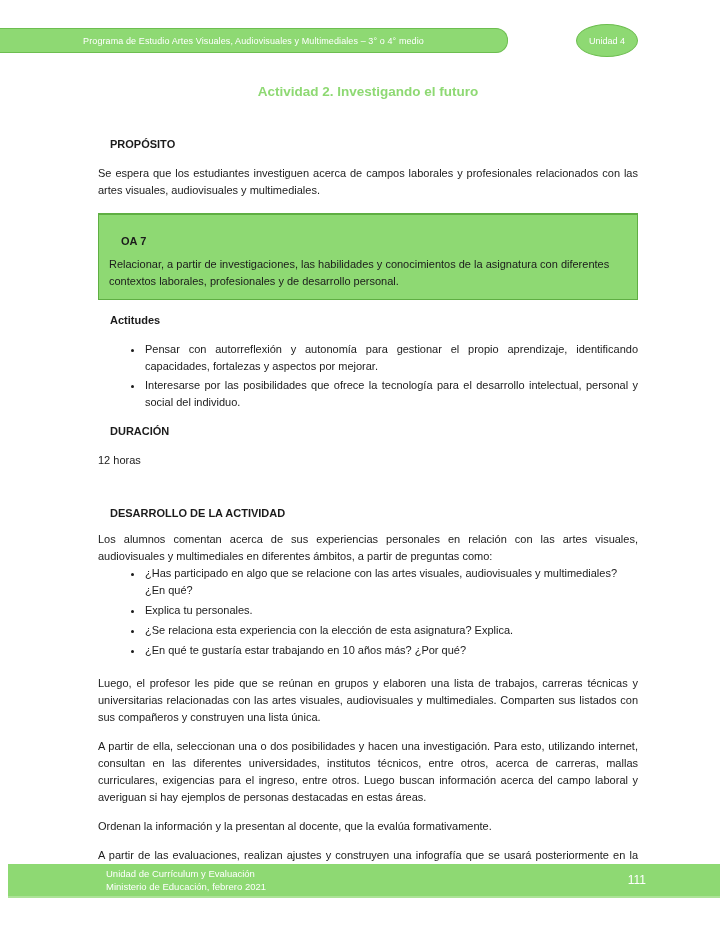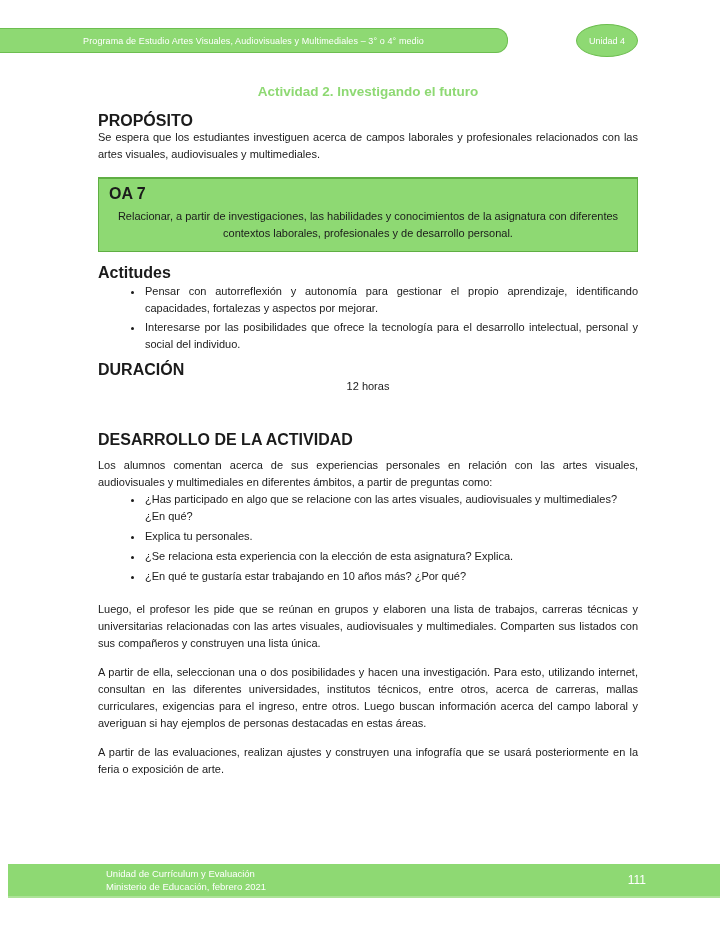--- a/index.html
+++ b/index.html
@@ -28,25 +28,25 @@
   .unit-badge{
     position:absolute;top:24px;left:576px;width:62px;height:33px;
     background:var(--green);border:1px solid var(--green-border);
     border-radius:50%;
     display:flex;align-items:center;justify-content:center;
     color:#ffffff;font-size:9px;
   }
   
   .content{position:absolute;left:98px;top:84px;width:540px;}
   .title{
-    margin:0 0 13px 0;text-align:center;color:var(--green);
+    margin:0 0 37px 0;text-align:center;color:var(--green);
     font-size:13.5px;font-weight:bold;
   }
-  .h{font-weight:bold;font-size:16px;line-height:17px;margin:0;}
-  p{font-size:11px;line-height:17px;margin:0;text-align:center;}
+  .h{font-weight:bold;font-size:11px;line-height:17px;margin:12px;}
+  p{font-size:11px;line-height:17px;margin:0;}
   .just{text-align:justify;}
   .purpose-p{margin-bottom:14px;}
   
   .oa-box{
     background:var(--green);
     border:1px solid var(--box-border);border-top:2px solid var(--box-border);
     padding:6px 10px 9px 10px;margin-bottom:12px;
   }
   .oa-box .h{margin-bottom:6px;}
   .oa-box p{line-height:17px;}
@@ -106,20 +106,21 @@
 
   <ul class="questions-list">
     <li>¿Has participado en algo que se relacione con las artes visuales, audiovisuales y multimediales? ¿En qué?</li>
     <li>Explica tu personales.</li>
     <li>¿Se relaciona esta experiencia con la elección de esta asignatura? Explica.</li>
     <li>¿En qué te gustaría estar trabajando en 10 años más? ¿Por qué?</li>
   </ul>
 
   <p class="just body-p">Luego, el profesor les pide que se reúnan en grupos y elaboren una lista de trabajos, carreras técnicas y universitarias relacionadas con las artes visuales, audiovisuales y multimediales. Comparten sus listados con sus compañeros y construyen una lista única.</p>
   <p class="just body-p">A partir de ella, seleccionan una o dos posibilidades y hacen una investigación. Para esto, utilizando internet, consultan en las diferentes universidades, institutos técnicos, entre otros, acerca de carreras, mallas curriculares, exigencias para el ingreso, entre otros. Luego buscan información acerca del campo laboral y averiguan si hay ejemplos de personas destacadas en estas áreas.</p>
+  <p class="body-p">Ordenan la información y la presentan al docente, que la evalúa formativamente.</p>
   <p class="just body-p">A partir de las evaluaciones, realizan ajustes y construyen una infografía que se usará posteriormente en la feria o exposición de arte.</p>
 
 </div>
 
 <div class="footer">
   <div class="footer-left">
     <div>Unidad de Currículum y Evaluación</div>
     <div>Ministerio de Educación, febrero 2021</div>
   </div>
   <div class="footer-page">111</div>

